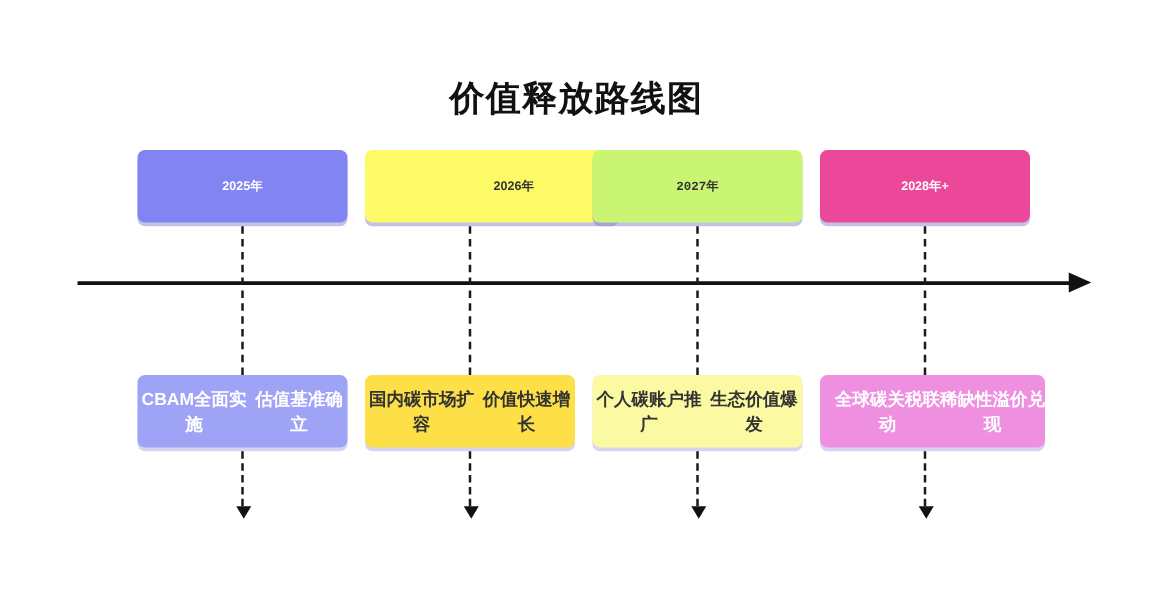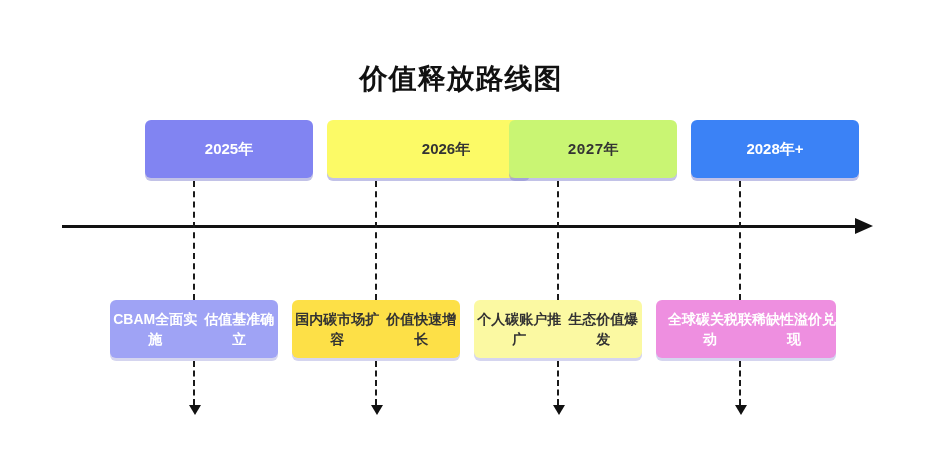--- a/index.html
+++ b/index.html
@@ -10,22 +10,22 @@
          text-align:center;font-size:28px;font-weight:bold;color:#111;
          letter-spacing:1px;}
 
   
   .col0{left:110px;} .col1{left:292px;} .col2{left:474px;} .col3{left:656px;}
   .c0{left:193px;}  .c1{left:375px;}  .c2{left:557px;}  .c3{left:739px;}
   .a0{left:189px;}  .a1{left:371px;}  .a2{left:553px;}  .a3{left:735px;}
 
   .top-box{position:absolute;top:120px;width:168px;height:58px;
            border-radius:6px;display:flex;align-items:center;justify-content:center;
-           font-size:15px;font-weight:600;
-           box-shadow:0 3px 0 rgba(134,134,208,0.5);margin-left:35px;}
+           font-size:10px;font-weight:600;
+           box-shadow:0 3px 0 rgba(134,134,208,0.5);}
 
   .bottom-box{position:absolute;top:300px;width:168px;height:58px;
               border-radius:6px;display:flex;flex-direction:row;
               align-items:center;justify-content:center;
               font-size:14px;font-weight:600;line-height:20px;text-align:center;
               box-shadow:0 3px 0 rgba(134,134,208,0.35);}
 
   .dash{position:absolute;width:0;border-left:2px dashed #1a1a1a;}
   .dash-upper{top:181px;height:119px;}
   .dash-lower{top:361px;height:44px;}
@@ -75,21 +75,21 @@
     <span>2027年</span>
   </div>
   <div class="dash dash-upper c2"></div>
   <div class="bottom-box col2" style="background-color: rgb(251, 249, 162); color: rgb(51, 51, 51);">
     <div>个人碳账户推广</div>
     <div>生态价值爆发</div>
   </div>
   <div class="dash dash-lower c2"></div>
   <div class="down-arrow a2"></div>
 
-  <div class="top-box col3" style="background-color: #3b82f6; color: rgb(255, 255, 255);">
+  <div class="top-box col3" style="background-color: #ec4899; color: rgb(255, 255, 255);">
     <span>2028年+</span>
   </div>
   <div class="dash dash-upper c3"></div>
   <div class="bottom-box col3" style="background-color: rgb(238, 143, 224); color: rgb(255, 255, 255); padding-left: 12px;">
     <div>全球碳关税联动</div>
     <div>稀缺性溢价兑现</div>
   </div>
   <div class="dash dash-lower c3"></div>
   <div class="down-arrow a3"></div>
 

